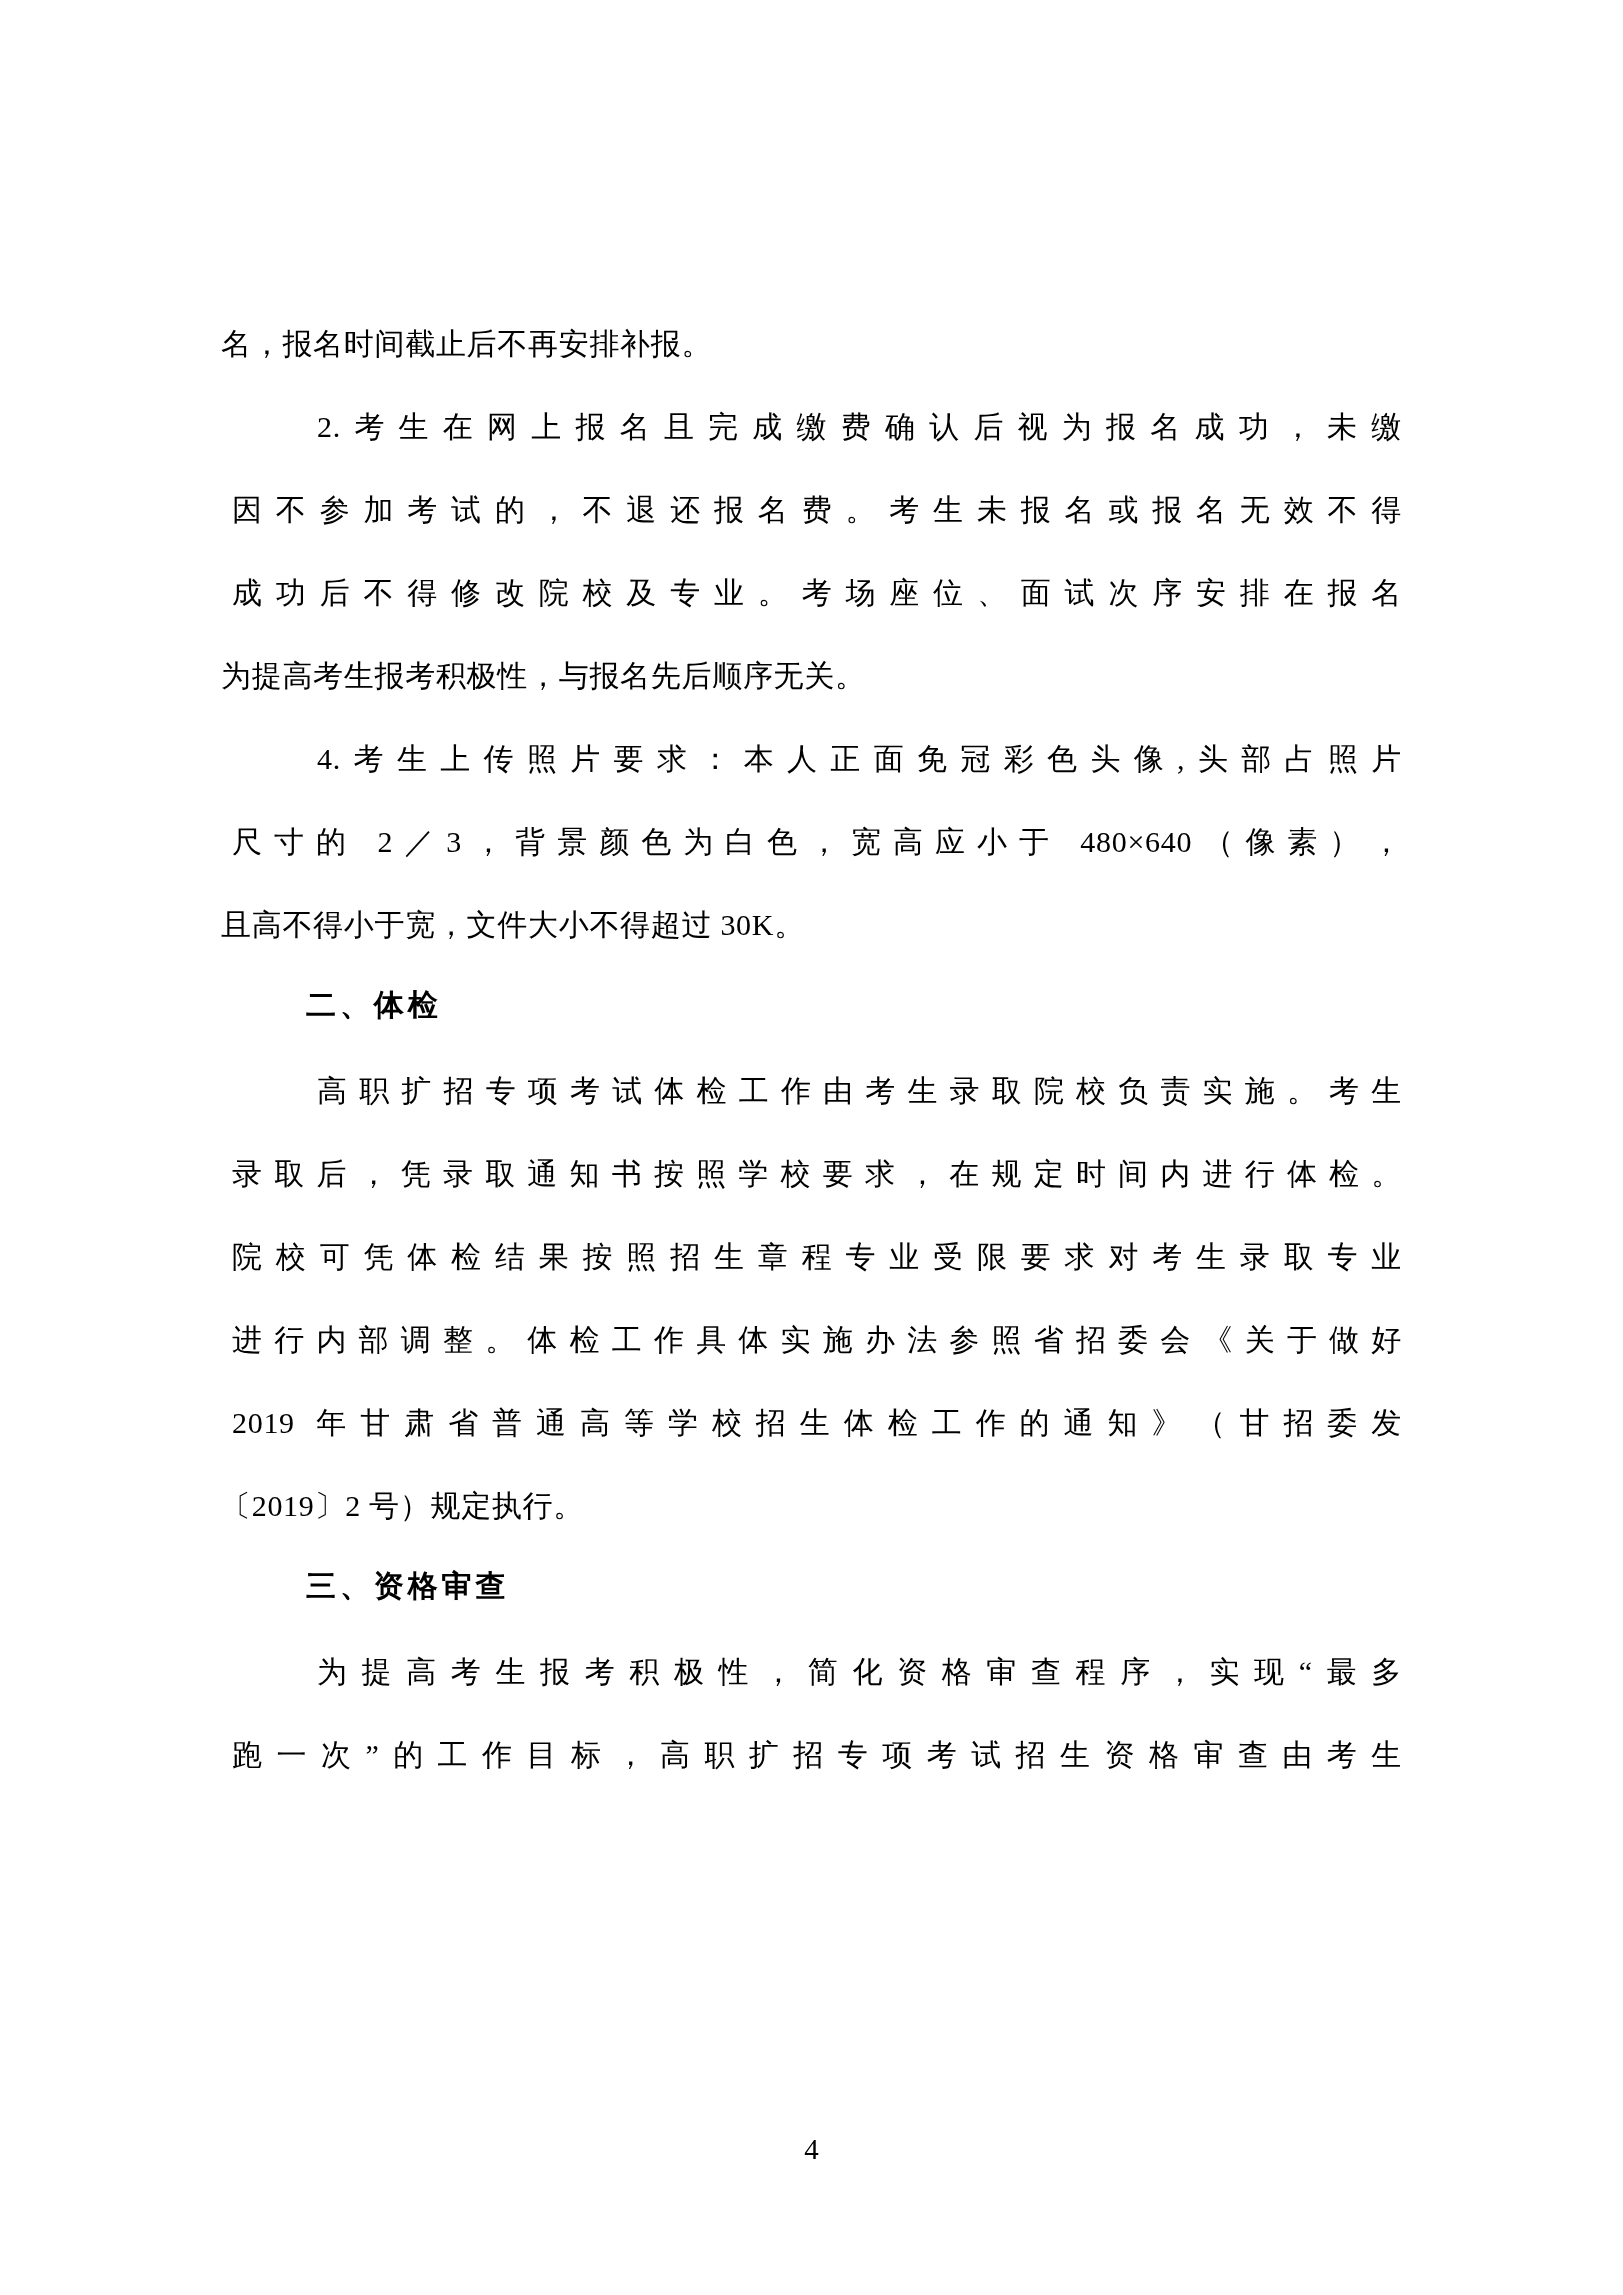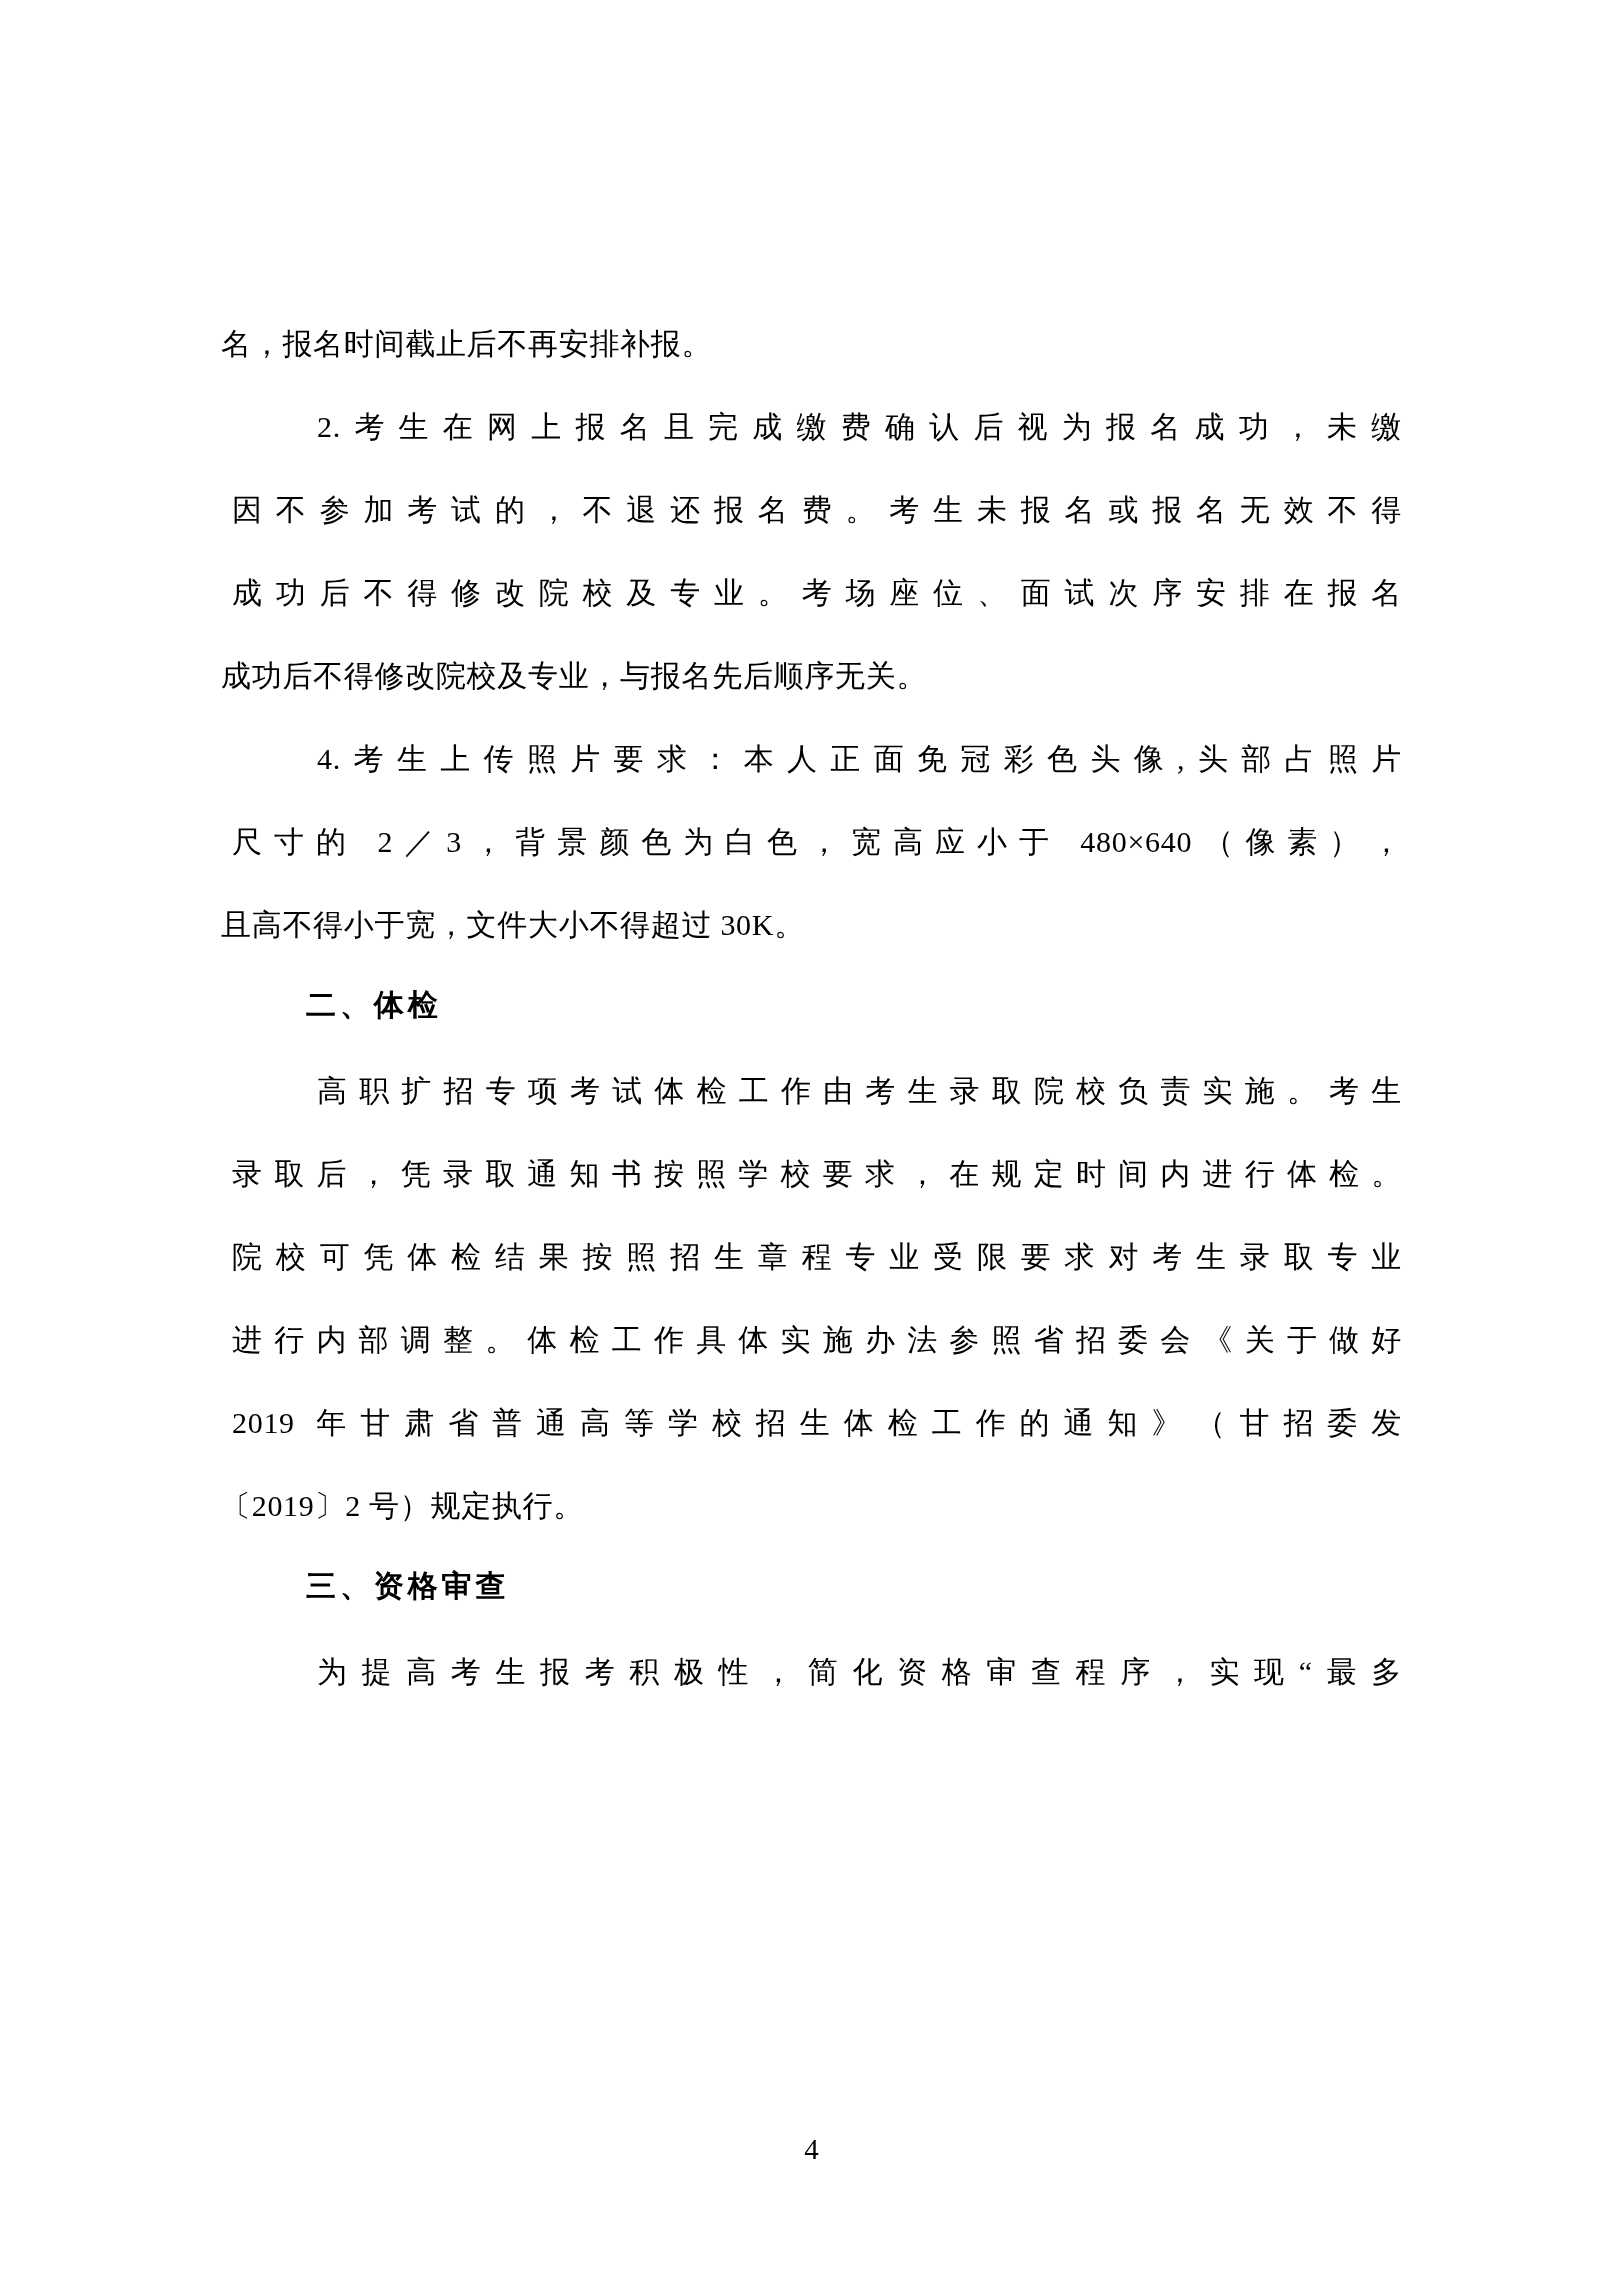--- a/index.html
+++ b/index.html
@@ -59,29 +59,30 @@
 </style>
 </head>
 <body>
 
 <div class="page">
   <div class="text-block" id="lines-container">
       <div class="line">名，报名时间截止后不再安排补报。</div>
       <div class="line indent justify">2.考生在网上报名且完成缴费确认后视为报名成功，未缴</div>
       <div class="line justify">因不参加考试的，不退还报名费。考生未报名或报名无效不得</div>
       <div class="line justify">成功后不得修改院校及专业。考场座位、面试次序安排在报名</div>
-      <div class="line">成功后不得修改院校及专业，与报名先后顺序无关。</div>
+      <div class="line">为提高考生报考积极性，与报名先后顺序无关。</div>
       <div class="line indent justify">4.考生上传照片要求：本人正面免冠彩色头像,头部占照片</div>
       <div class="line justify">尺寸的 2／3，背景颜色为白色，宽高应小于 480×640（像素），</div>
       <div class="line">且高不得小于宽，文件大小不得超过 30K。</div>
       <div class="line heading indent">二、体检</div>
       <div class="line indent justify">高职扩招专项考试体检工作由考生录取院校负责实施。考生</div>
       <div class="line justify">录取后，凭录取通知书按照学校要求，在规定时间内进行体检。</div>
       <div class="line justify">院校可凭体检结果按照招生章程专业受限要求对考生录取专业</div>
       <div class="line justify">进行内部调整。体检工作具体实施办法参照省招委会《关于做好</div>
       <div class="line justify">2019 年甘肃省普通高等学校招生体检工作的通知》（甘招委发</div>
       <div class="line">〔2019〕2 号）规定执行。</div>
       <div class="line heading indent">三、资格审查</div>
       <div class="line indent justify">为提高考生报考积极性，简化资格审查程序，实现“最多</div>
+      <div class="line justify">跑一次”的工作目标，高职扩招专项考试招生资格审查由考生</div>
     </div>
   <div class="page-number">4</div>
 </div>
 
 
 </body></html>

